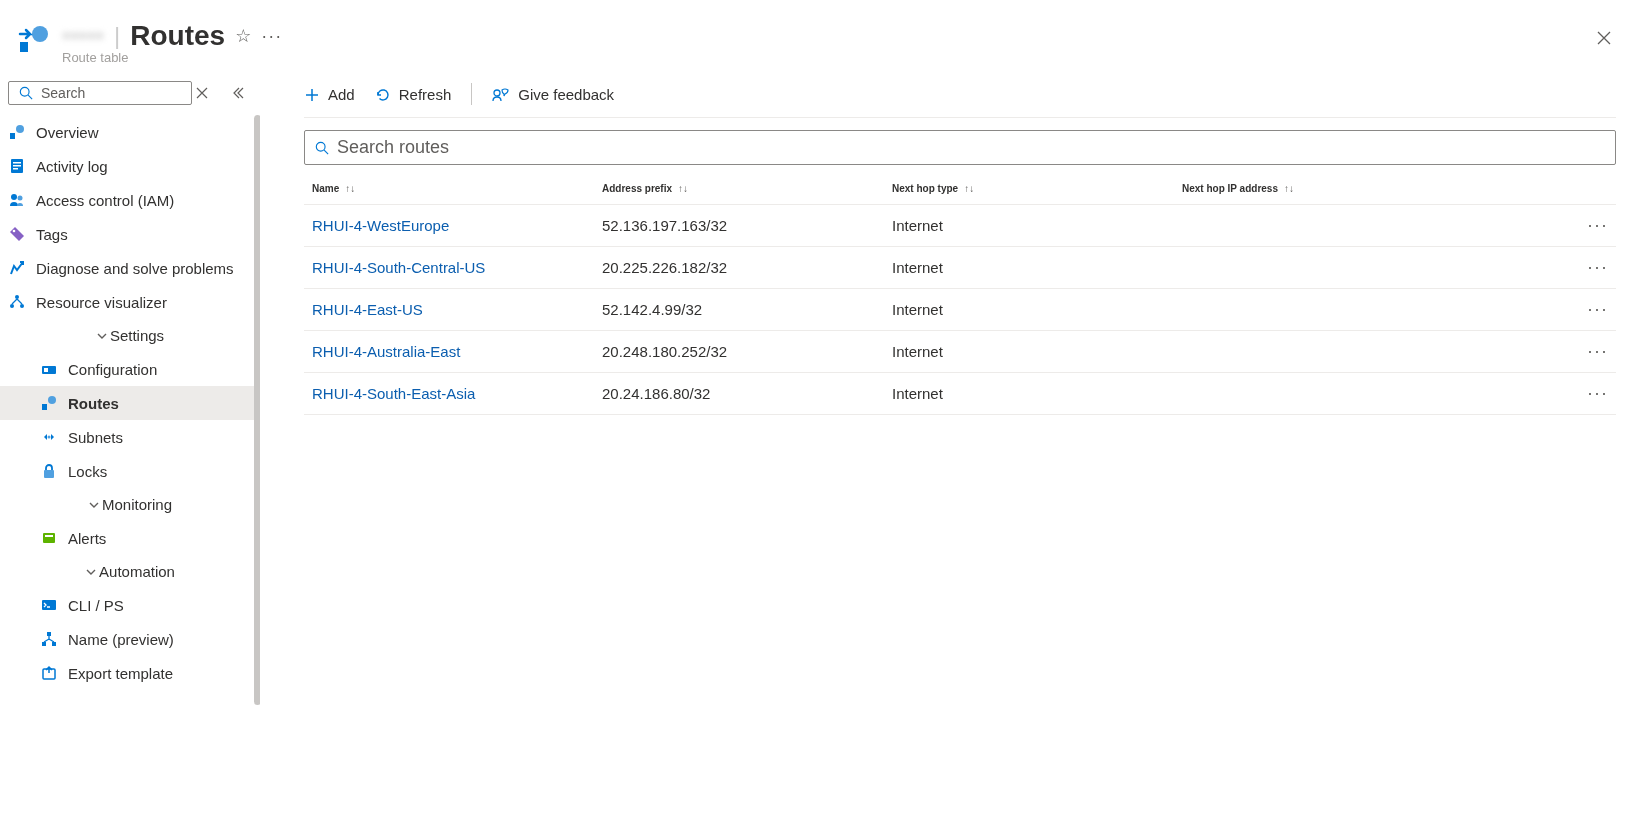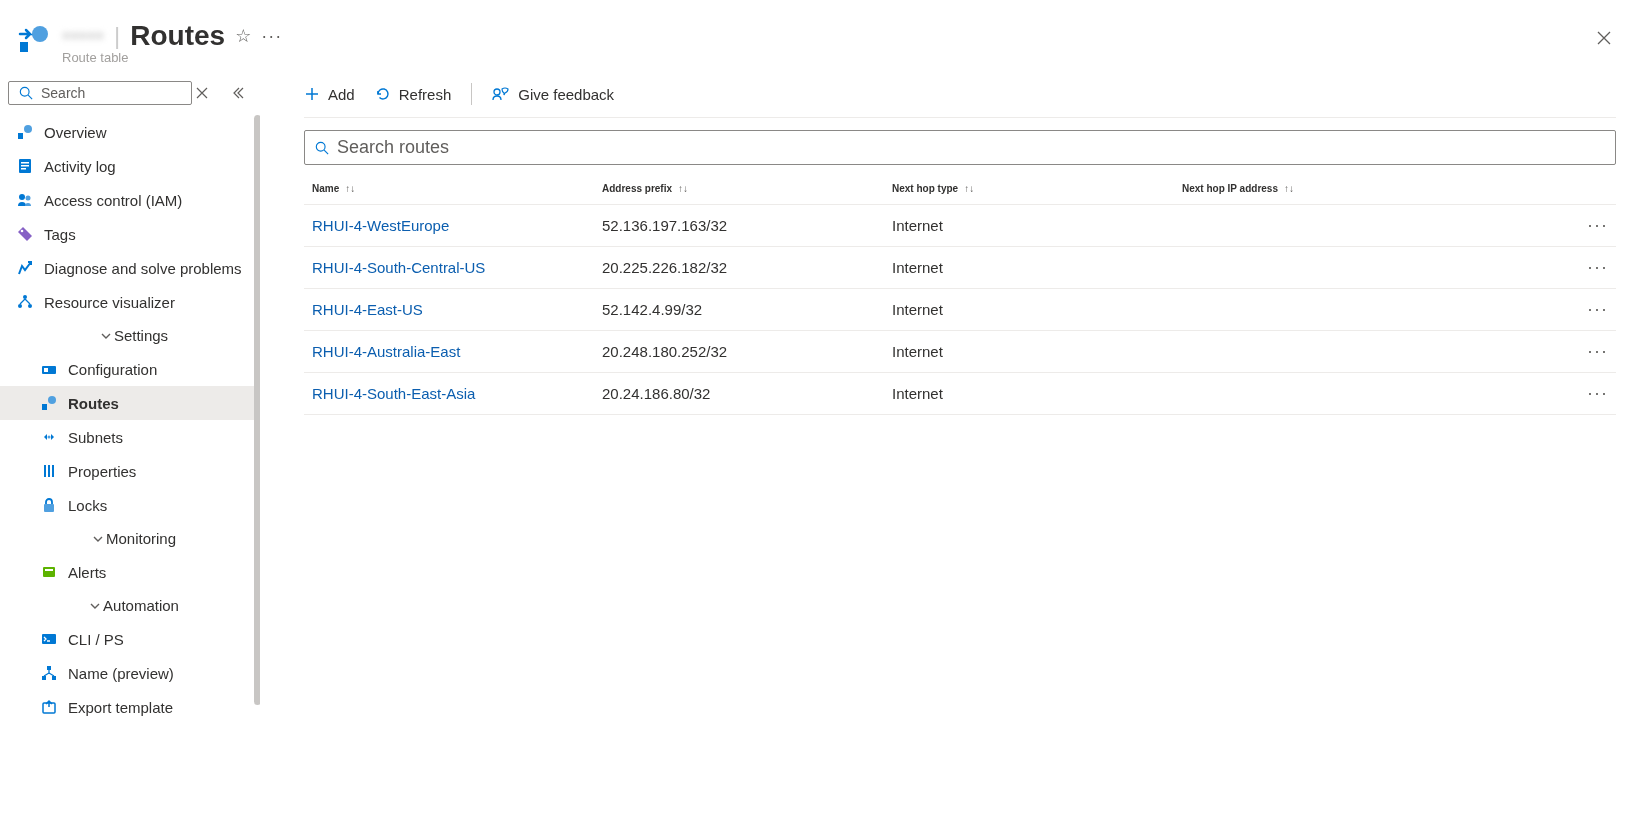--- a/index.html
+++ b/index.html
@@ -56,21 +56,21 @@
   .sb-search input::placeholder { color: #605e5c; }
   .sb-clear { width: 24px; text-align:center; color:#605e5c; cursor:pointer; }
   .sb-collapse {
     width: 28px; text-align:center; color:#605e5c; cursor:pointer;
     display:flex; align-items:center; justify-content:center;
   }
 
   .sb-list { flex:1; overflow:hidden; position:relative; }
   .sb-item, .sb-section {
     display:flex; align-items:center; gap:10px;
-    padding: 8px 10px 8px 16px;
+    padding: 8px 10px 8px 8px;
     cursor:pointer; font-size: 15px;
   }
   .sb-item.indent { padding-left: 40px; }
   .sb-item.selected { background:#edebe9; font-weight:600; }
   .sb-section { font-size: 15px; color:#323130; gap:0;justify-content:center; }
   .sb-section .chev { width:16px; display:inline-flex; justify-content:center; color:#605e5c; }
   .sb-ic { width:18px; height:18px; display:inline-flex; align-items:center; justify-content:center; flex:0 0 18px; }
 
   .sb-scroll {
     position:absolute; right:-1px; top:0; width:7px; height:590px;
@@ -86,21 +86,21 @@
   
   .main { flex:1; padding: 4px 0 0 44px; display:flex; flex-direction:column; min-width:0; }
 
   .toolbar {
     display:flex; align-items:center; gap:20px;
     padding: 4px 0 12px 0;
     border-bottom: 1px solid #edebe9;
     margin-right: 24px;
   }
   .toolbtn {
-    display:flex; align-items:center; gap:8px;
+    display:flex; align-items:flex-end; gap:8px;
     color:#323130; cursor:pointer; font-size:15px;
   }
   .toolbtn .ic { color:#0078d4; display:inline-flex; }
   .tool-sep { width:1px; height:22px; background:#c8c6c4; }
 
   .routes-search {
     margin: 12px 24px 0 0;
     border:1px solid #8a8886; border-radius:2px;
     display:flex; align-items:center; gap:8px; padding:6px 10px;
   }
@@ -281,30 +281,20 @@
         <span class="sb-ic">
           <svg width="16" height="16" viewBox="0 0 16 16">
               <path d="M3 8 L6 5 L6 11 Z" fill="#0078d4"></path>
               <path d="M13 8 L10 5 L10 11 Z" fill="#0078d4"></path>
               <circle cx="8" cy="8" r="1.5" fill="#50a0e0"></circle>
             </svg>
         </span>
         <span>Subnets</span>
       </div>
 
-      <div class="sb-item indent">
-        <span class="sb-ic">
-          <svg width="16" height="16" viewBox="0 0 16 16">
-              <rect x="3" y="2" width="2" height="12" fill="#0078d4"></rect>
-              <rect x="7" y="2" width="2" height="12" fill="#0078d4"></rect>
-              <rect x="11" y="2" width="2" height="12" fill="#0078d4"></rect>
-            </svg>
-        </span>
-        <span>Properties</span>
-      </div>
 
       <div class="sb-item indent">
         <span class="sb-ic">
           <svg width="16" height="16" viewBox="0 0 16 16">
               <rect x="3" y="7" width="10" height="8" rx="1" fill="#50a0e0"></rect>
               <path d="M5 7 V5 a3 3 0 0 1 6 0 V7" stroke="#0078d4" stroke-width="1.8" fill="none"></path>
             </svg>
         </span>
         <span>Locks</span>
       </div>

